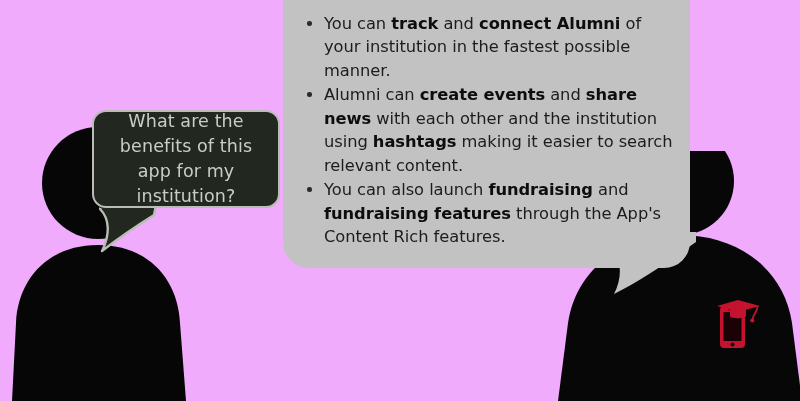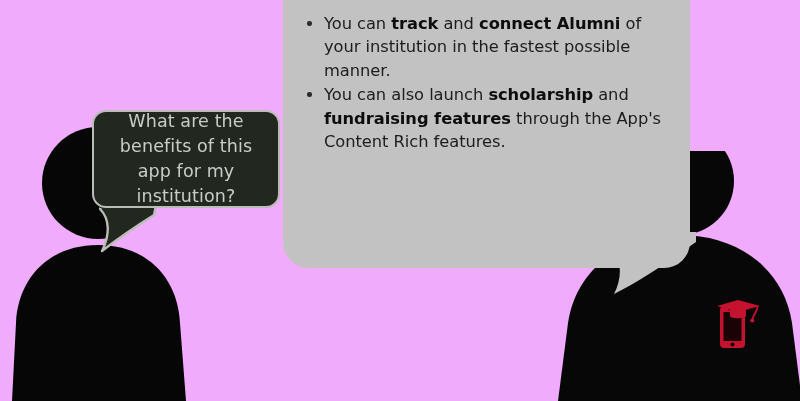--- a/index.html
+++ b/index.html
@@ -161,21 +161,24 @@
     <path d="M2 0 L 96 0 L 96 10 C 70 28, 46 46, 14 62 C 24 42, 22 22, 2 6 Z" fill="#c2c2c2"></path>
   </svg>
 
   <div class="bubble bubble-answer">
     <div class="answer-inner">
       <ul class="bullets">
         <li>
           <span><span>You can </span><b>track</b><span> and </span><b>connect Alumni</b><span> of your institution in the fastest possible manner.</span></span>
         </li>
         <li>
-          <span><span>You can also launch </span><b>scholarship</b><span> and </span><b>fundraising features</b><span> through the App's Content Rich features.</span></span>
+          <span><span>Alumni can </span><b>create events</b><span> and </span><b>share news</b><span> with each other and the institution using </span><b>hashtags</b><span> making it easier to search relevant content.</span></span>
+        </li>
+        <li>
+          <span><span>You can also launch </span><b>fundraising</b><span> and </span><b>fundraising features</b><span> through the App's Content Rich features.</span></span>
         </li>
       </ul>
     </div>
   </div>
 
   <svg class="tail-question" viewBox="0 0 70 52" aria-hidden="true">
     <path d="M8 2 L 62 2 L 60 12 C 44 22, 26 34, 8 48 C 16 32, 16 16, 6 6 Z" fill="#22271f" stroke="#b9bdb6" stroke-width="2.4" stroke-linejoin="round"></path>
     <rect x="6" y="0" width="56" height="5" fill="#22271f"></rect>
   </svg>
 

